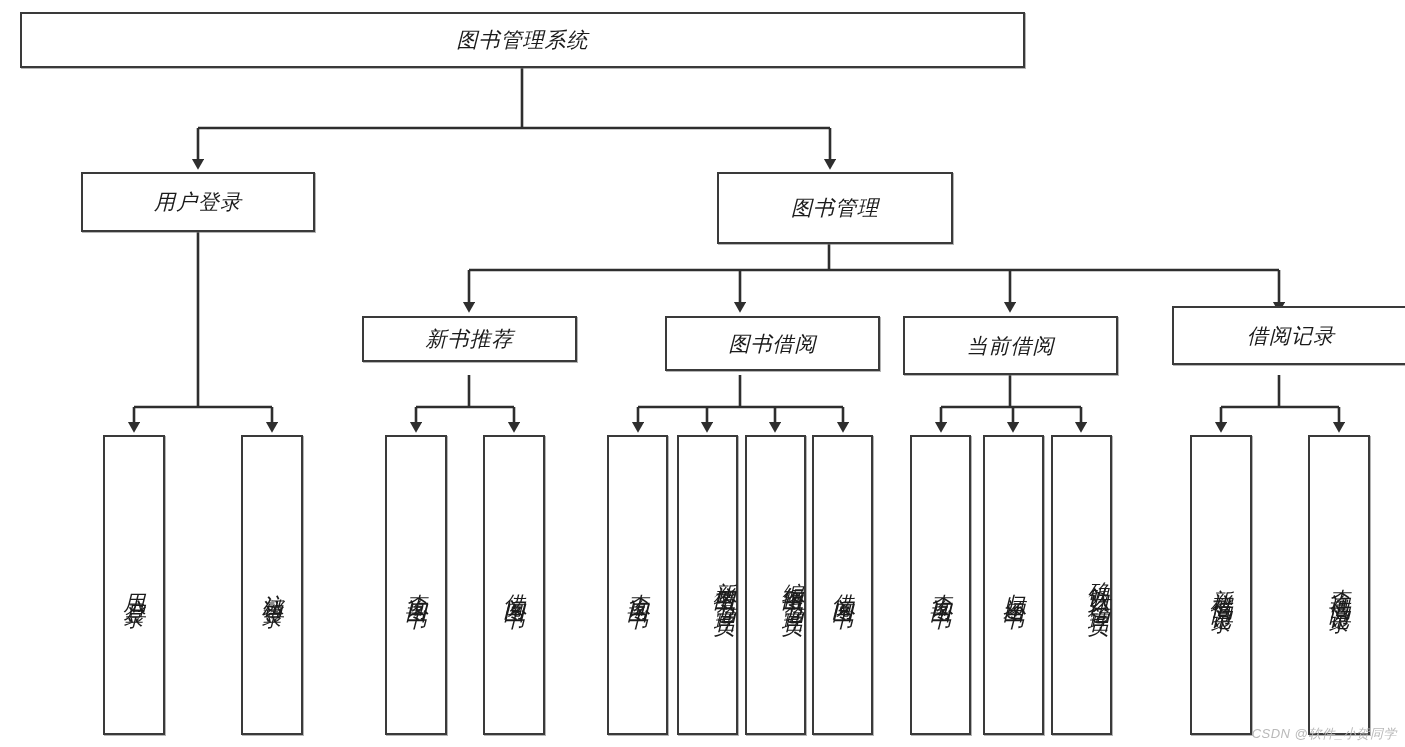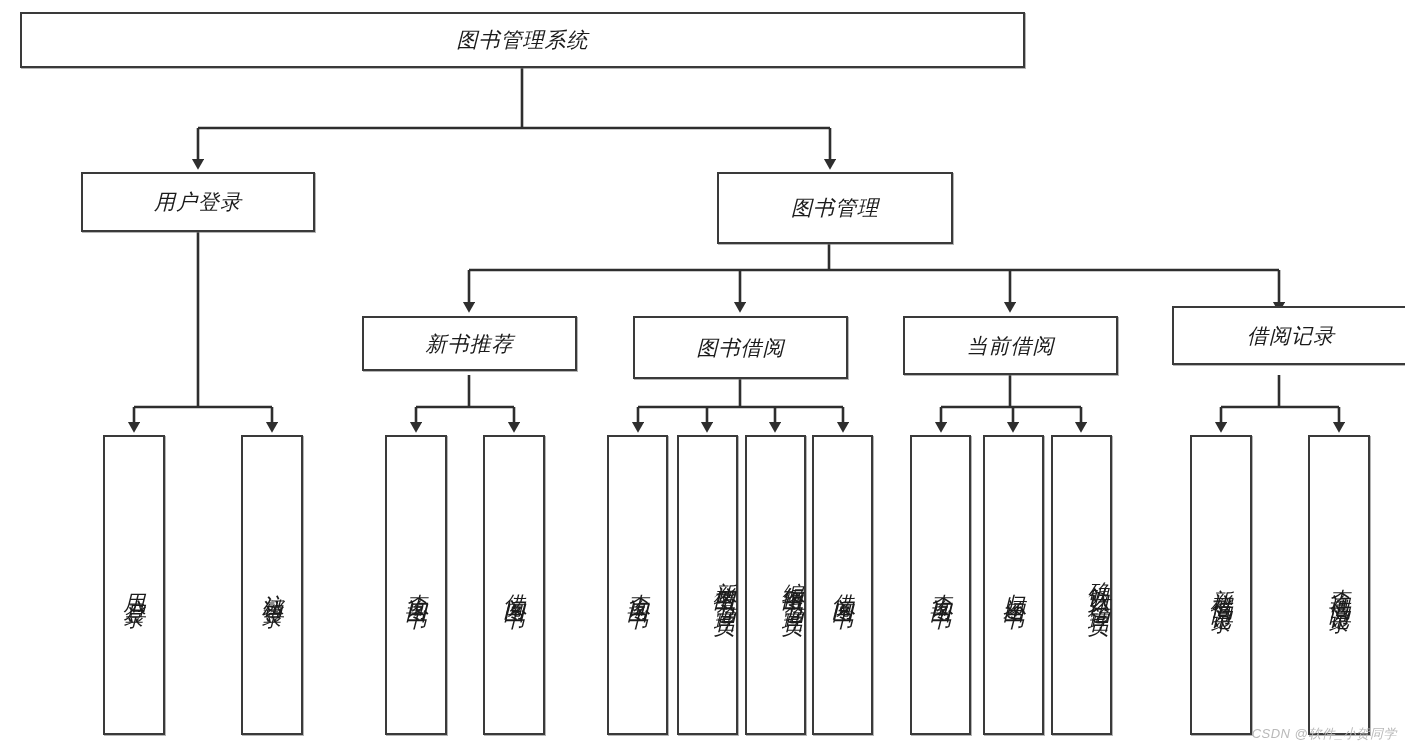--- a/index.html
+++ b/index.html
@@ -133,24 +133,24 @@
     <span class="node-label">图书管理系统</span>
   </div>
 
   <div class="node horiz" style="left:81px; top:172px; width:234px; height:60px;">
     <span class="node-label">用户登录</span>
   </div>
   <div class="node horiz" style="left:711px; top:172px; width:236px; height:72px;margin-left:6px;">
     <span class="node-label">图书管理</span>
   </div>
 
-  <div class="node horiz" style="left:362px; top:316px; width:215px; height:55px;align-items:center;">
+  <div class="node horiz" style="left:362px; top:316px; width:215px; height:46px;align-items:center;">
     <span class="node-label">新书推荐</span>
   </div>
-  <div class="node horiz" style="left:633px; top:316px; width:215px; height:63px;">
+  <div class="node horiz" style="left:665px; top:316px; width:215px; height:55px;">
     <span class="node-label">图书借阅</span>
   </div>
   <div class="node horiz" style="left:903px; top:316px; width:215px; height:59px;text-align:center;">
     <span class="node-label">当前借阅</span>
   </div>
   <div class="node horiz" style="left:1172px; top:306px; width:238px; height:59px;">
     <span class="node-label">借阅记录</span>
   </div>
 
   <div class="node vert midalign" style="left:103px; top:435px; width:62px; height:300px;">

